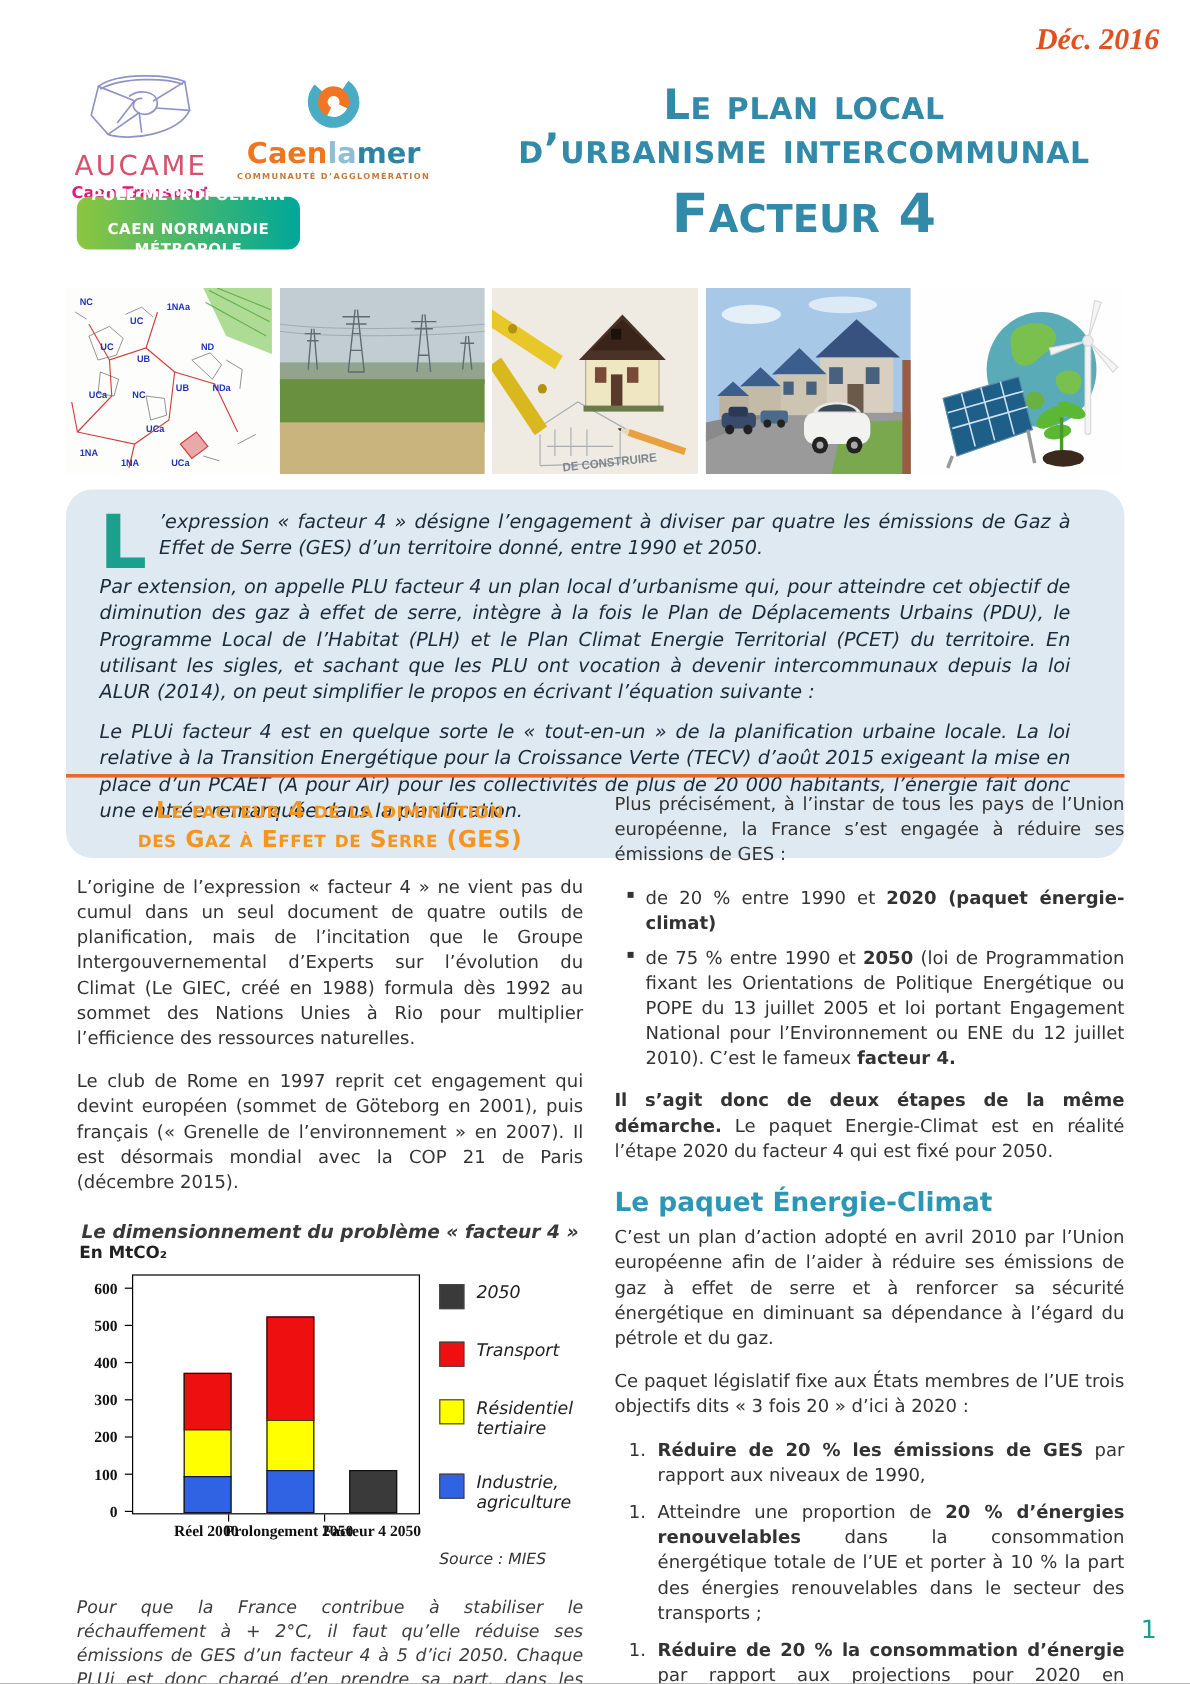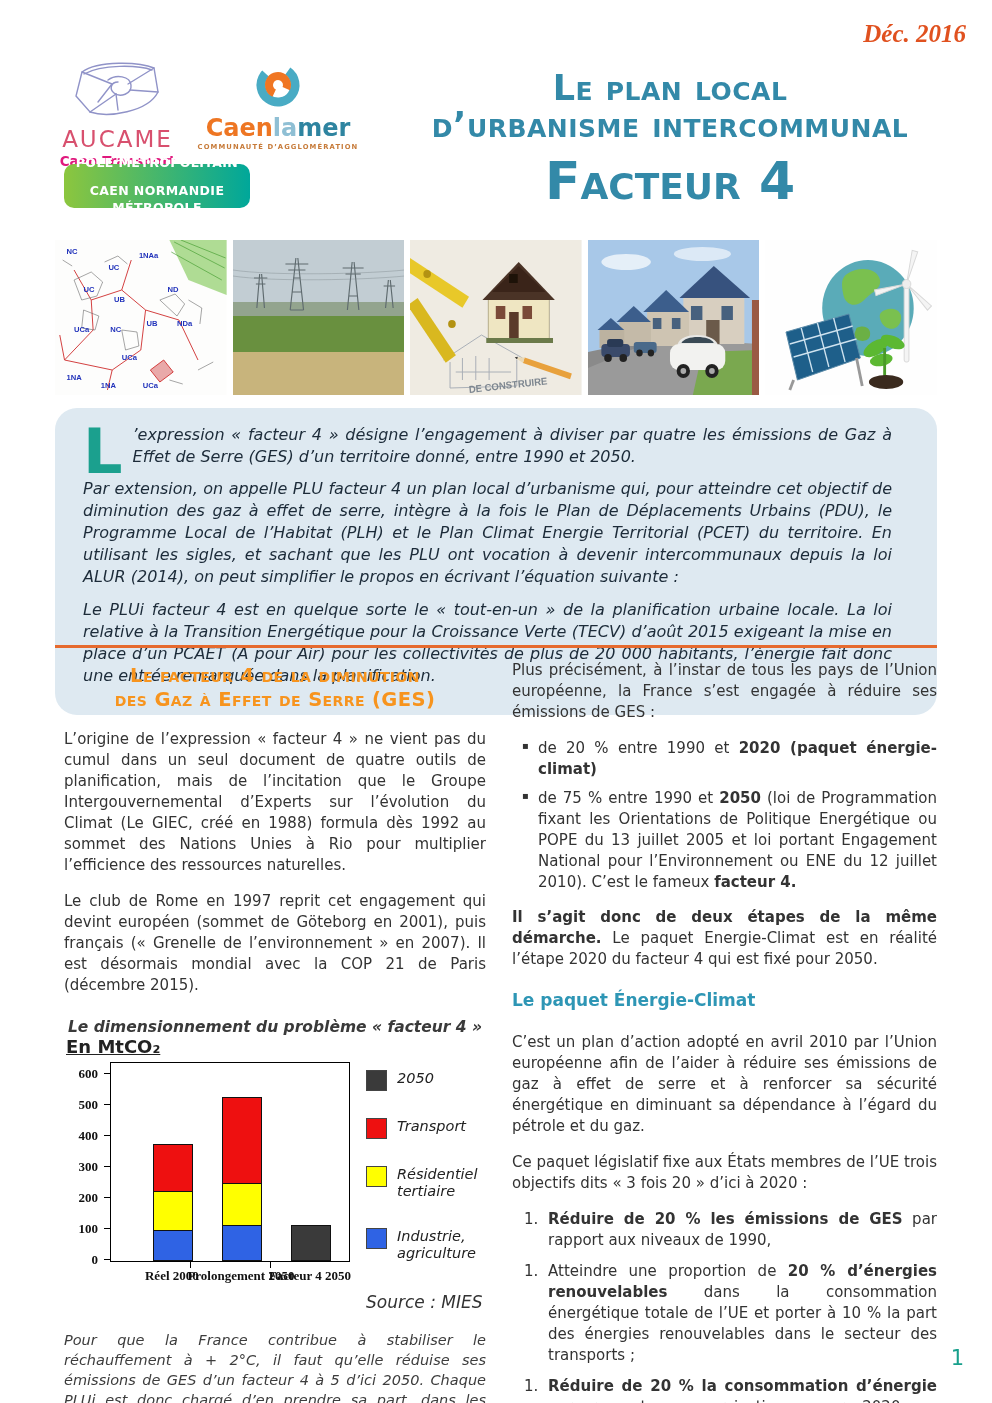--- a/index.html
+++ b/index.html
@@ -15,21 +15,21 @@
   .clm-words{font:700 24px "DejaVu Sans",sans-serif;line-height:1;margin-top:2px;}
   .clm-caen{color:#EE7623;} .clm-la{color:#8FBFD4;} .clm-mer{color:#2E84A0;}
   .clm-tag{font:700 6.8px "DejaVu Sans",sans-serif;color:#C77B3A;letter-spacing:1.1px;margin-top:3px;}
   .badge{position:absolute;left:64px;top:164px;width:186px;height:44px;border-radius:10px;
          background:linear-gradient(90deg,#8CC63E,#00A79A);display:flex;flex-direction:column;
          align-items:center;justify-content:center;color:#fff;font-weight:700;font-size:12.5px;
          letter-spacing:.4px;line-height:1.35;text-align:center;gap:11px;}
   .main-title{position:absolute;left:370px;top:70px;width:600px;text-align:center;color:#3389A8;
               font-variant:small-caps;font-weight:700;line-height:1.05;}
   .mt-l1,.mt-l2{font-size:35px;letter-spacing:.5px;}
-  .mt-l3{font-size:52px;margin-top:10px;}
+  .mt-l3{font-size:45px;margin-top:10px;}
 
   
   .photos{position:absolute;left:55px;top:240px;width:882px;height:155px;display:flex;gap:6px;}
   .photo{flex:1 1 0;height:155px;overflow:hidden;}
   .photo svg{display:block;width:100%;height:100%;}
 
   
   .intro{position:absolute;left:55px;top:408px;width:882px;box-sizing:border-box;background:#DEE9F1;
          border-radius:22px;padding:16px 28px 18px 28px;font-style:italic;color:#1C2B39;
          font-size:16px;line-height:1.38;text-align:justify;}
@@ -39,48 +39,48 @@
 
   .rule-orange{position:absolute;left:55px;top:645px;width:882px;height:3px;background:#E66A2E;}
 
   
   .col-left{position:absolute;left:64px;top:664px;width:422px;}
   .col-right{position:absolute;left:512px;top:660px;width:425px;}
   .col-left p,.col-right p{font-size:15px;line-height:1.4;text-align:justify;margin:0 0 15px 0;}
   .b{font-weight:700;}
   .h-orange{color:#F7941E;font-weight:700;font-size:19.5px;line-height:1.25;text-align:center;
             font-variant:small-caps;letter-spacing:.4px;margin:0 0 16px 0;}
-  .h-teal{color:#2E96B5;font-weight:700;font-size:17px;margin:20px 0 22px 0;}
+  .h-teal{color:#2E96B5;font-weight:700;font-size:22px;margin:20px 0 6px 0;}
 
   
   ul.squares{list-style:none;margin:0 0 14px 0;padding:0 0 0 10px;}
   ul.squares li{position:relative;padding-left:16px;font-size:15px;line-height:1.4;text-align:justify;margin-bottom:8px;}
   ul.squares li .marker{position:absolute;left:0;top:1px;font-size:10px;}
   ol.ones{list-style:none;margin:0 0 14px 0;padding:0 0 0 12px;}
   ol.ones li{position:relative;padding-left:24px;font-size:15px;line-height:1.4;text-align:justify;margin-bottom:10px;}
   ol.ones li .marker{position:absolute;left:0;top:0;}
 
   
   .chart-title{font-weight:700;font-style:italic;font-size:15.5px;color:#3a3a3a;text-align:center;margin:22px 0 0 0;}
   .chart{position:relative;height:288px;}
-  .unit-label{position:absolute;left:2px;top:0;font-weight:700;font-size:18px;color:#222;text-decoration:underline;}
+  .unit-label{position:absolute;left:2px;top:0;font-weight:700;font-size:14px;color:#222;}
   .plot{position:absolute;left:46px;top:26px;width:238px;height:198px;border:1px solid #000;background:#fff;}
   .yaxis{position:absolute;left:0;top:26px;width:46px;height:198px;}
   .ytick-label{position:absolute;right:12px;font:700 13px "Liberation Serif",serif;color:#111;}
   .ytick-mark{position:absolute;right:0;width:6px;height:1px;background:#000;}
   .bar-stack{position:absolute;bottom:0;display:flex;flex-direction:column-reverse;}
   .bar-seg{width:100%;box-sizing:border-box;border:1px solid #111;margin-top:-1px;}
   .xtick-mark{position:absolute;bottom:-7px;width:1px;height:6px;background:#000;}
   .xlabels{position:absolute;left:46px;top:230px;width:238px;height:44px;}
   .xcat{position:absolute;top:2px;width:110px;text-align:center;font:700 13px "Liberation Serif",serif;color:#111;line-height:1.2;}
   .legend{position:absolute;left:302px;top:34px;width:120px;}
   .legend-item{display:flex;align-items:flex-start;margin-bottom:27px;}
   .legend-swatch{width:19px;height:19px;flex:0 0 19px;border:1px solid #444;margin-right:10px;}
   .legend-label{font-style:italic;font-size:14.5px;line-height:1.2;color:#222;}
-  .chart-source{position:absolute;left:302px;top:256px;font-style:italic;font-size:17px;color:#333;}
+  .chart-source{position:absolute;left:302px;top:256px;font-style:italic;font-size:13px;color:#333;}
 
   .caption{font-style:italic;font-size:14.5px;line-height:1.38;color:#3d3d3d;text-align:justify;margin-top:6px;}
 
   .page-number{position:absolute;right:28px;top:1346px;font-size:21px;color:#18A08C;}
 </style>
 </head>
 <body>
 
 <div class="page">
 

